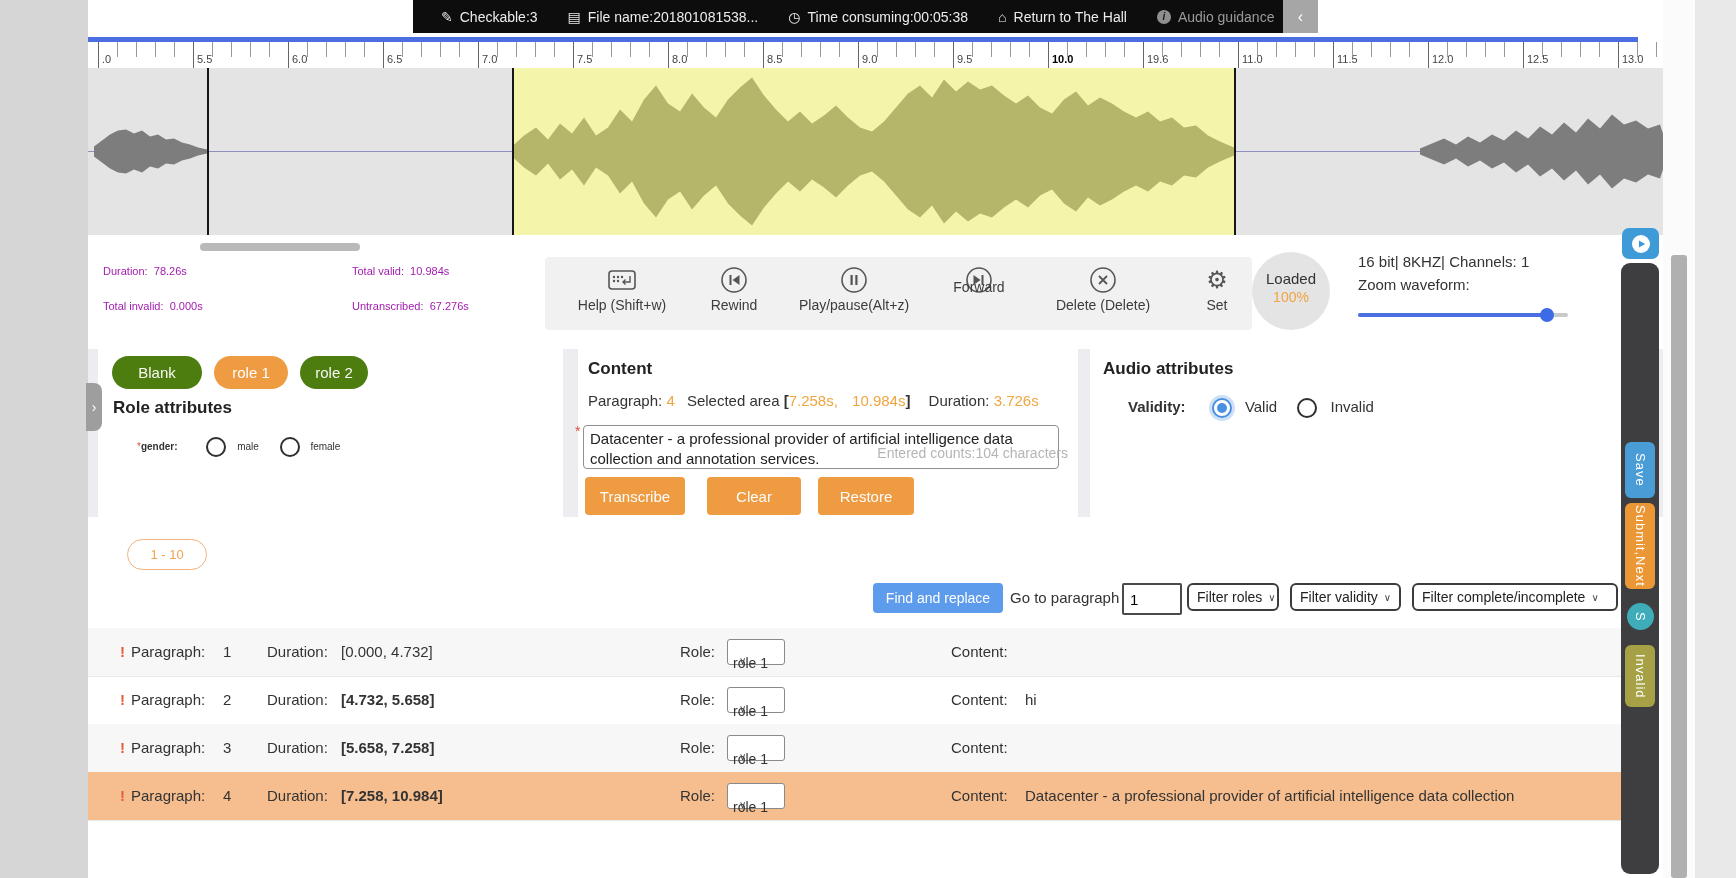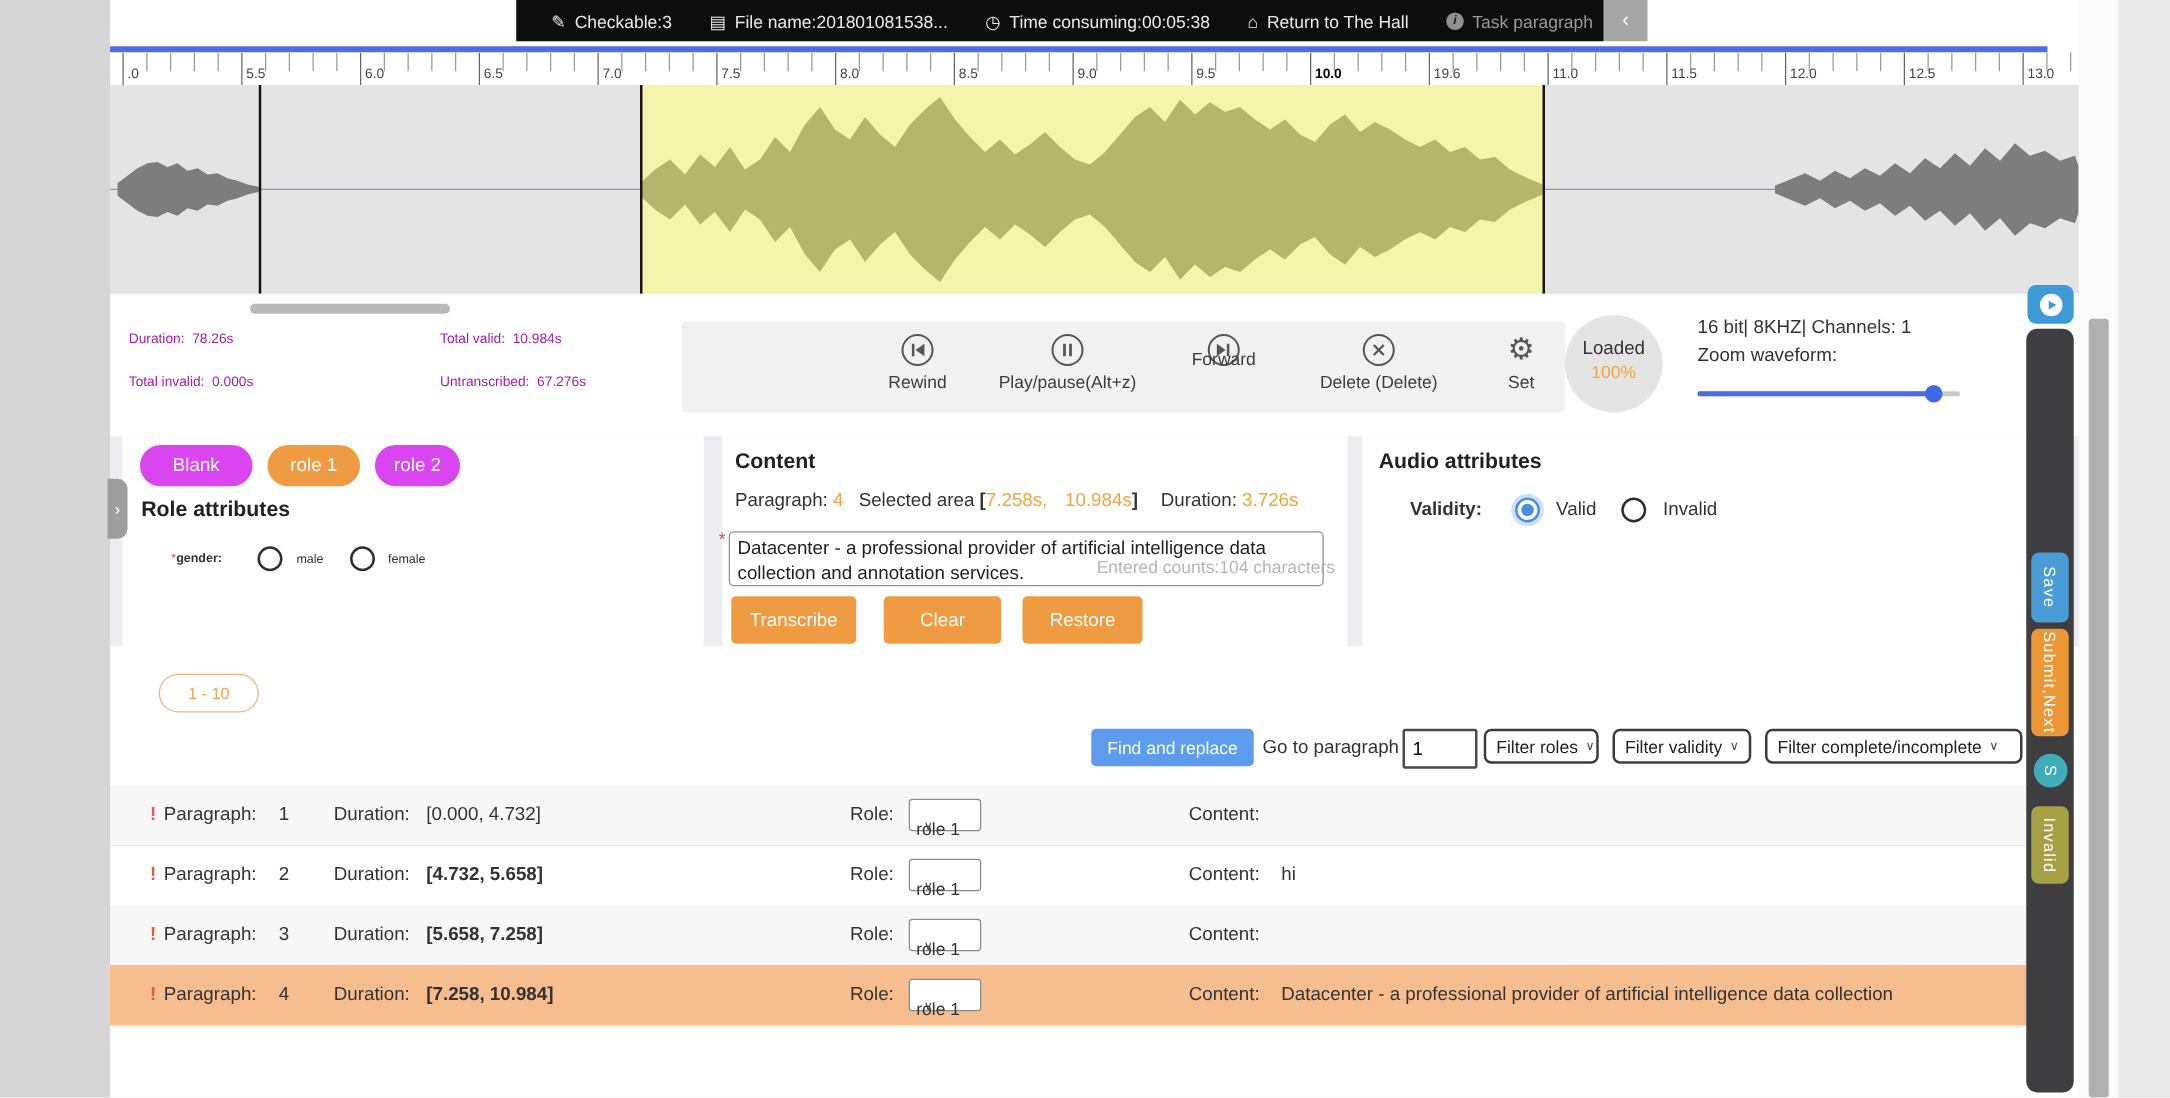--- a/index.html
+++ b/index.html
@@ -58,21 +58,21 @@
   .slider .fill{position:absolute;top:5px;left:0;width:189px;height:4px;background:#4d6ee3;border-radius:2px;}
   .slider .knob{position:absolute;top:0;left:182px;width:14px;height:14px;border-radius:50%;background:#3d6be8;}
 
   
   .band{left:88px;top:349px;width:1575px;height:168px;background:#ededf1;}
   .panel{position:absolute;top:349px;height:168px;background:#fff;}
   .p-role{left:98px;width:465px;}
   .p-content{left:578px;width:500px;}
   .p-audio{left:1090px;width:532px;}
   .pill{position:absolute;top:7px;height:33px;border-radius:17px;color:#fff;font-size:15px;display:flex;align-items:center;justify-content:center;}
-  .pill.gray{background:#d946ef;color:#f8f8f8;}
+  .pill.gray{background:#4d7c0f;color:#f8f8f8;}
   .pill.orange{background:#ef9b41;}
   .h17{font-size:17px;font-weight:bold;color:#222;}
   .red{color:#e04b3a;}
   .radio{display:inline-block;width:16px;height:16px;border:2px solid #2f2f2f;border-radius:50%;background:#fff;vertical-align:middle;box-sizing:content-box;}
   .radio.on{border-color:#4a90e2;position:relative;box-shadow:0 0 0 3px rgba(74,144,226,.28);}
   .radio.on::after{content:"";position:absolute;left:3px;top:3px;width:10px;height:10px;border-radius:50%;background:#4a90e2;}
   .orange-t{color:#f0a541;}
   .paraline{position:absolute;left:10px;top:43px;font-size:15px;white-space:nowrap;}
   .textbox{position:absolute;left:5px;top:76px;width:462px;height:36px;border:1px solid #8f8f8f;border-radius:4px;background:#fff;font-size:15px;line-height:20px;color:#222;padding:3px 6px;overflow:hidden;}
   .counter{position:absolute;right:10px;top:96px;font-size:14px;color:#b5b5b5;}
@@ -129,21 +129,21 @@
     <div class="tb-item">
       <span class="ic">◷</span>
       <span>Time consuming:00:05:38</span>
     </div>
     <div class="tb-item">
       <span class="ic">⌂</span>
       <span>Return to The Hall</span>
     </div>
     <div class="tb-item tb-muted">
       <span class="info-circ">i</span>
-      <span>Task paragraph</span>
+      <span>Audio guidance</span>
     </div>
   </div>
   <div class="abs collapse-box">
     <span>‹</span>
   </div>
 
   <div class="abs blue-bar"></div>
 
   <div class="abs ruler">
       <div class="tick major" style="left: 10px;"></div>
@@ -261,20 +261,36 @@
     <div class="vline" style="left:1146px"></div>
   </div>
   <div class="abs hscroll-thumb"></div>
 
   <div class="abs stat" style="left:103px;top:265px"><span>Duration:</span>&nbsp; <span>78.26s</span></div>
   <div class="abs stat" style="left:352px;top:265px"><span>Total valid:</span>&nbsp; <span>10.984s</span></div>
   <div class="abs stat" style="left:103px;top:300px"><span>Total invalid:</span>&nbsp; <span>0.000s</span></div>
   <div class="abs stat" style="left:352px;top:300px"><span>Untranscribed:</span>&nbsp; <span>67.276s</span></div>
 
   <div class="abs transport">
+    <div class="t-item" style="left:12px">
+      <div class="glyph">
+        <svg width="32" height="26">
+            <rect x="3" y="4" width="26" height="18" rx="3" fill="none" stroke="#555" stroke-width="1.6"></rect>
+            <g fill="#555">
+              <circle cx="8" cy="10" r="1.2"></circle>
+              <circle cx="12" cy="10" r="1.2"></circle>
+              <circle cx="16" cy="10" r="1.2"></circle>
+              <circle cx="8" cy="14" r="1.2"></circle>
+              <circle cx="12" cy="14" r="1.2"></circle>
+            </g>
+            <path d="M24 9 v6 h-7 m2.5,-2.5 L17 15 l2.5 2.5" fill="none" stroke="#555" stroke-width="1.4"></path>
+          </svg>
+      </div>
+      <div class="lbl">Help (Shift+w)</div>
+    </div>
     <div class="t-item" style="left:124px">
       <div class="glyph">
         <svg width="28" height="28">
             <circle cx="14" cy="14" r="12" fill="none" stroke="#555" stroke-width="1.6"></circle>
             <rect x="9.5" y="9" width="2" height="10" fill="#555"></rect>
             <path d="M19.5 9 L12.5 14 L19.5 19 Z" fill="#555"></path>
           </svg>
       </div>
       <div class="lbl">Rewind</div>
     </div>

